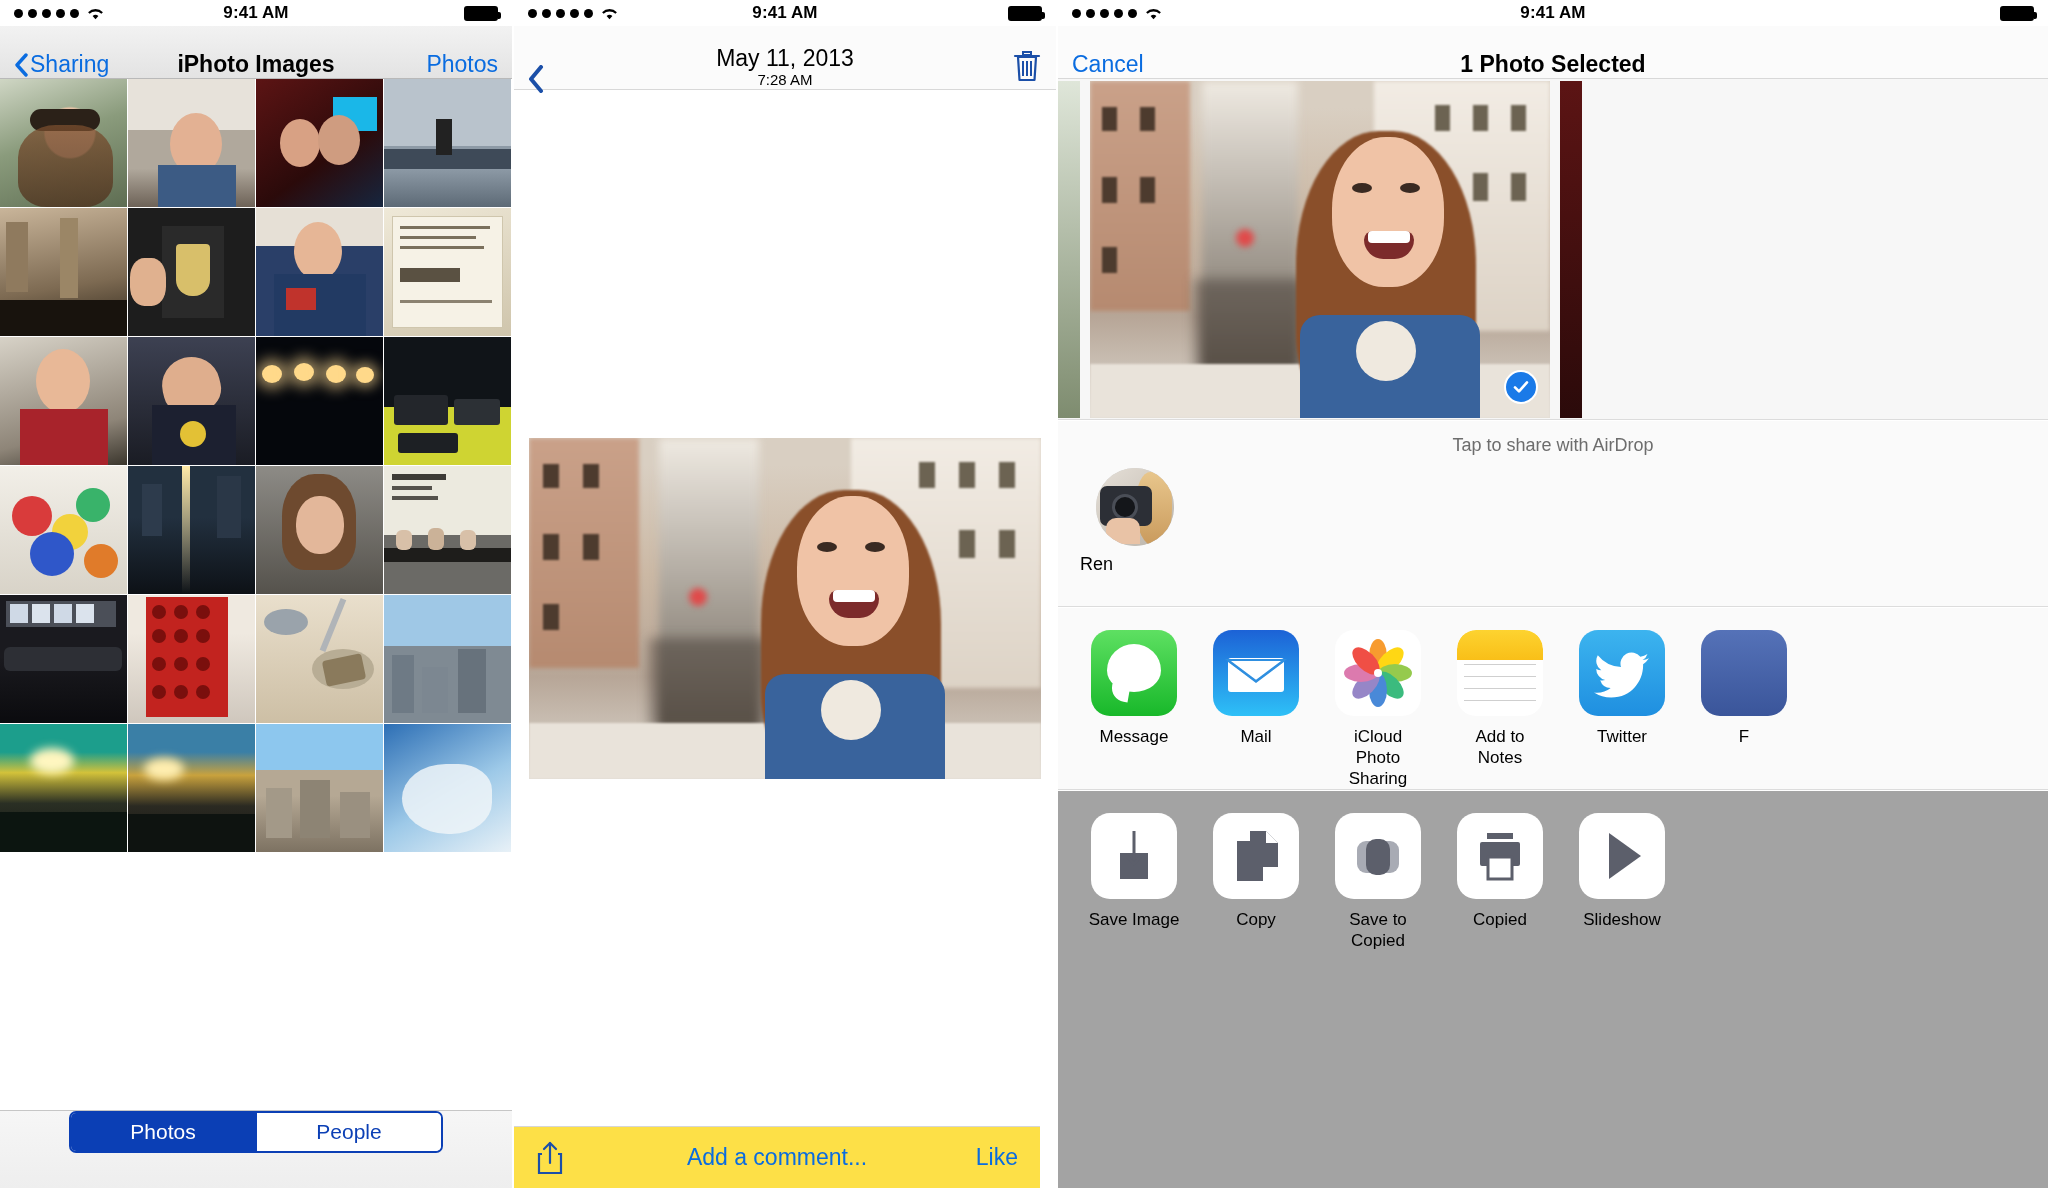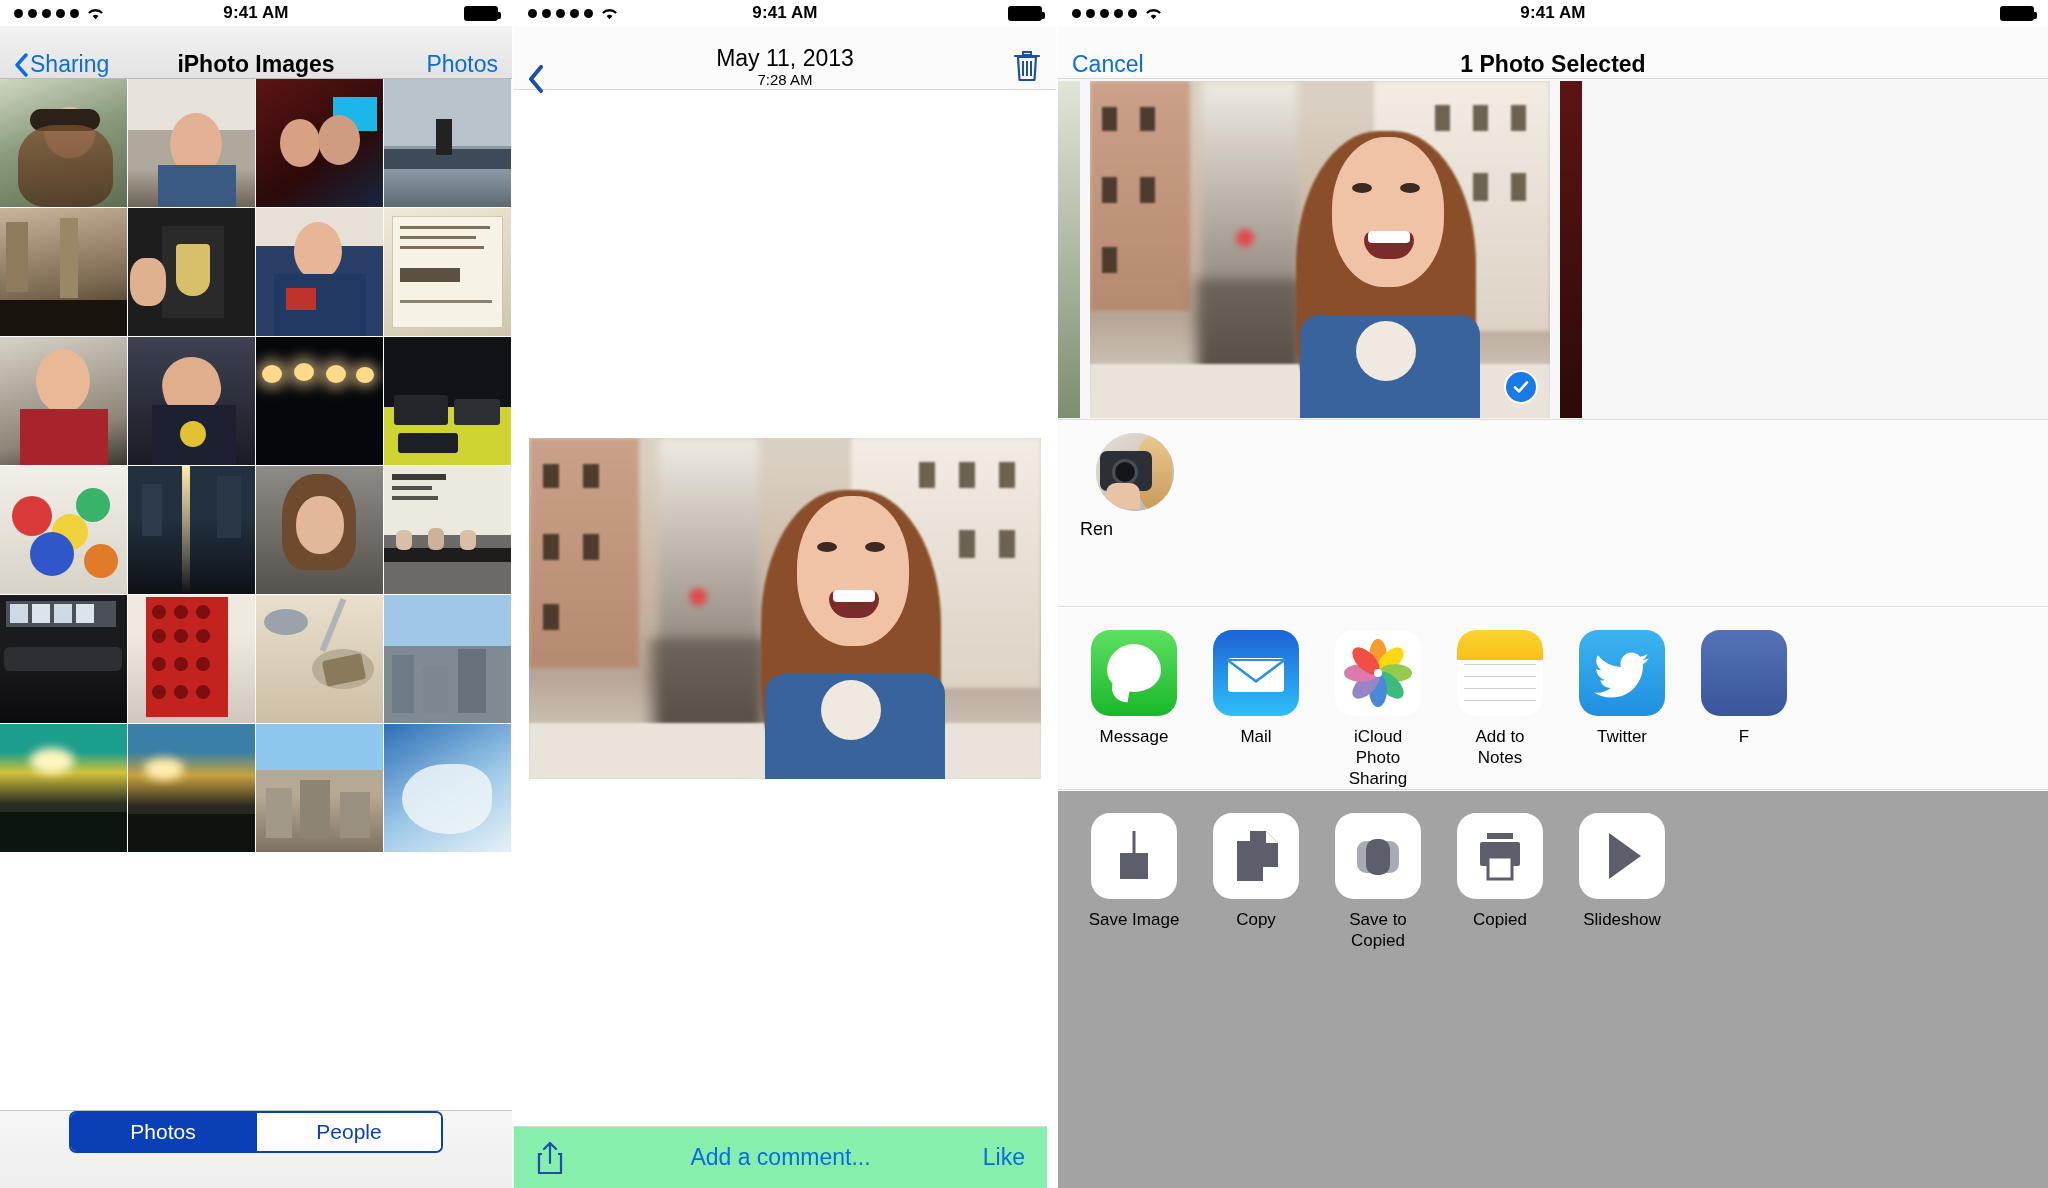--- a/index.html
+++ b/index.html
@@ -106,22 +106,22 @@
   .seg.active { background:#0b3fb5; color:#fff; }
   .seg + .seg { border-left: 2px solid #0b3fb5; }
 
   
   .viewer {
     position:absolute; top: 90px; bottom: 62px; left:0; right:0;
     background:#fff; display:flex; align-items:center; justify-content:center;
   }
   .viewer .photo { width: 512px; height: 341px; position:relative; overflow:hidden;}
   .toolbar2 {
-    position:absolute; bottom:0; left:0; right:9px; height:62px;
-    background:#86efac; border-top:1px solid #d6d6d6;
+    position:absolute; bottom:0; left:0; right:16px; height:62px;
+    background:#fde047; border-top:1px solid #d6d6d6;
     display:flex; align-items:center; padding: 0 22px;
   }
   .share-icon { width: 28px; height: 34px; position:relative; }
   .tb-center {
     position:absolute; left:0; right:0; text-align:center;
     font-size: 23px; color:#0a6ce0; pointer-events:none;
   }
   .tb-right { margin-left:auto; font-size: 23px; color:#0a6ce0;
     background:none; border:none; font-family:inherit; cursor:pointer; z-index:2;}
 
@@ -570,20 +570,21 @@
               <path d="M4 10.4l4 4 8-9" stroke="#fff" stroke-width="2.6" fill="none" stroke-linecap="round" stroke-linejoin="round"></path>
             </svg>
         </div>
       </div>
       <div class="strip-item edge">
         <div style="position:absolute;inset:0;background:linear-gradient(180deg,#5c1414,#2b0a0a);"></div>
       </div>
     </div>
 
     <div class="airdrop-sec">
+      <div class="airdrop-hint">Tap to share with AirDrop</div>
       <div class="airdrop-list">
         <div class="ad-contact">
           <div class="ad-avatar">
             <div style="position:absolute;inset:0;background:linear-gradient(140deg,#e6e0d8,#b9b2a8);"></div>
             <div style="position:absolute;right:2px;top:4px;width:36px;height:74px;background:linear-gradient(#e8c68c,#c99a5c);border-radius:40% 40% 50% 50%;"></div>
             <div style="position:absolute;left:4px;top:18px;width:52px;height:40px;background:#2c2f36;border-radius:7px;"></div>
             <div style="position:absolute;left:16px;top:26px;width:26px;height:26px;background:#14161a;border-radius:50%;border:3px solid #4a4e57;"></div>
             <div style="position:absolute;left:10px;bottom:2px;width:34px;height:26px;background:#e9c3a6;border-radius:10px 10px 0 0;"></div>
           </div>
           <div class="ad-name">Ren</div>

